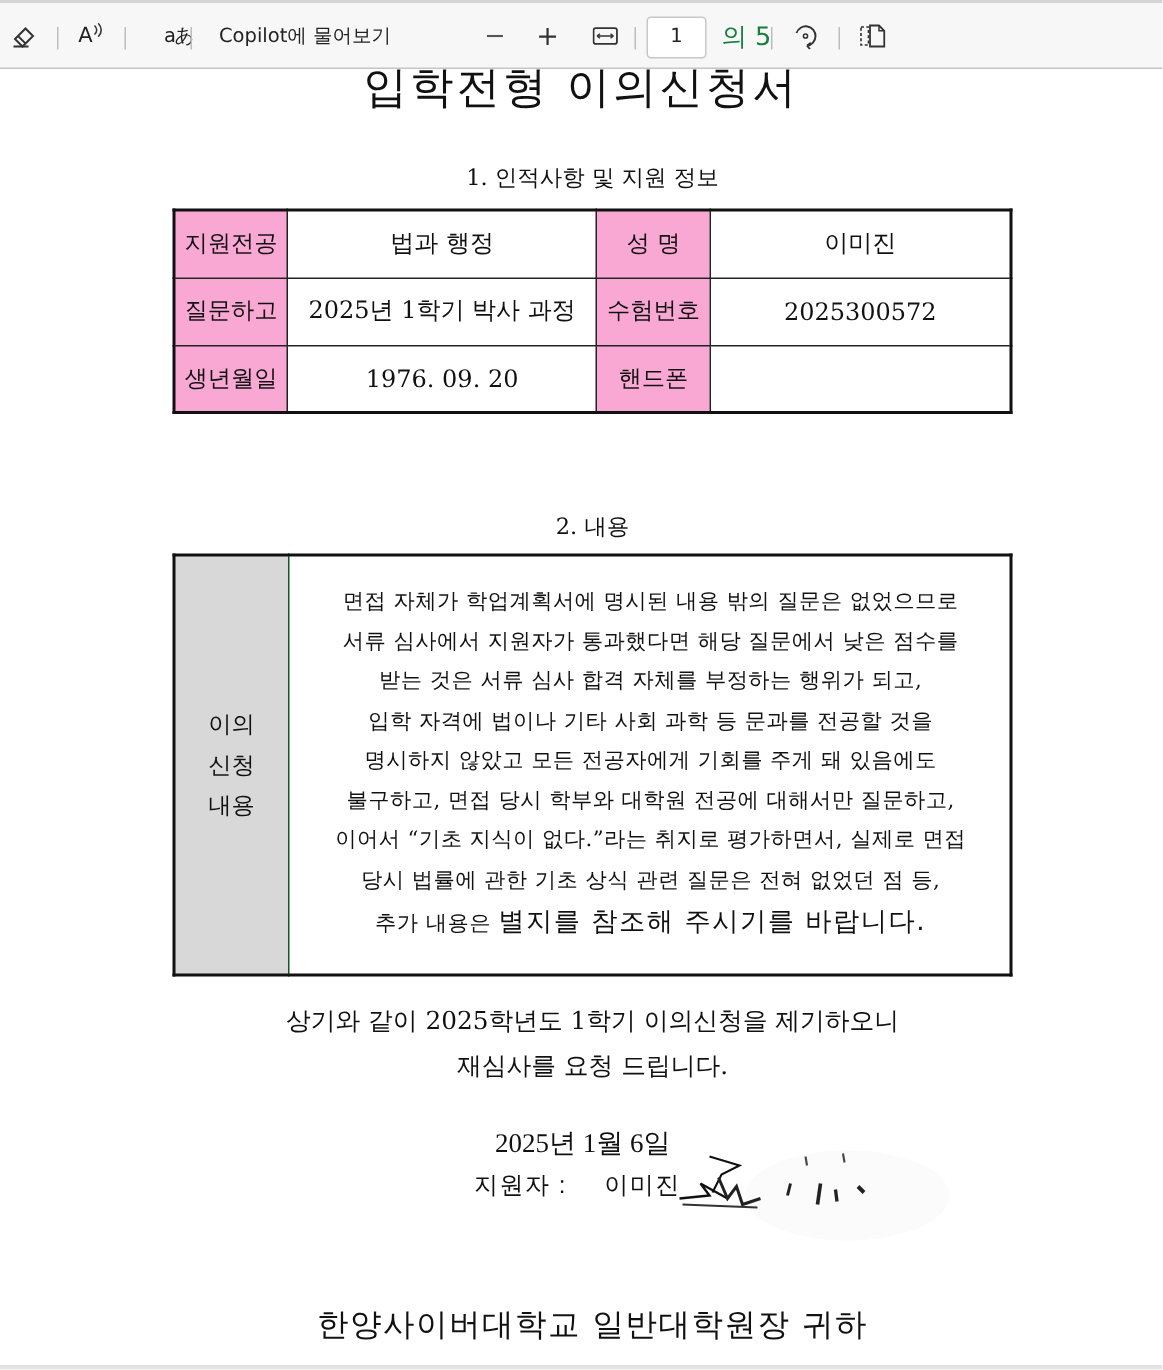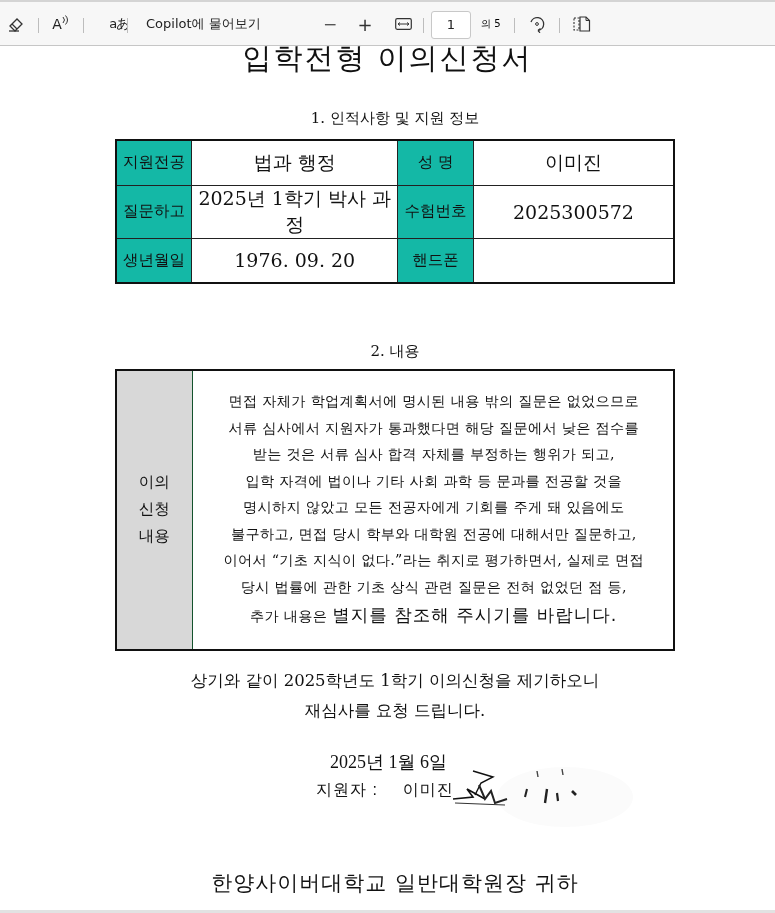--- a/index.html
+++ b/index.html
@@ -15,50 +15,50 @@
     font-family: "DejaVu Sans", sans-serif; font-size: 13px; color: #222;
   }
   .tb-item { position: absolute; top: 8px; height: 28px; display: flex; align-items: center; justify-content: center; cursor: pointer; }
   .tb-sep { position: absolute; top: 16px; width: 1px; height: 15px; background: #bdbdbd; }
   .tb-text { font-size: 13px; color: #222; white-space: nowrap; }
   .page-box {
     position: absolute; left: 431px; top: 9px; width: 40px; height: 28px;
     border: 1px solid #c8c8c8; border-radius: 3px; background: #fff;
     font-size: 13px; text-align: center; line-height: 26px; color: #222;
   }
-  .page-total { position: absolute; left: 481px; top: 8px; height: 28px; display: flex; align-items: center; font-size: 10px; color: #000000; }
+  .page-total { position: absolute; left: 481px; top: 8px; height: 28px; display: flex; align-items: center; font-size: 17px; color: #15803d; }
 
   
   .doc { position: absolute; left: 0; top: 47px; width: 775px; height: 608px; background: #fff; }
   .bottom-line { position: absolute; left: 0; top: 910px; width: 775px; height: 3px; background: #e2e2e2; }
 
   .title {
     position: absolute; left: 0; width: 775px; top: -8px; text-align: center;
     font-family: "DejaVu Sans", sans-serif; font-size: 29px; letter-spacing: 2px; color: #111;
   }
   .section-head { position: absolute; left: 0; width: 790px; text-align: center; font-size: 15px; color: #111; }
 
   table.info {
     position: absolute; left: 115px; top: 92px; width: 560px; border-collapse: collapse;
     border: 2px solid #111;
   }
   table.info td {
     border: 1px solid #222; height: 45px; text-align: center; vertical-align: middle;
-    font-size: 19px; color: #111;
-  }
-  table.info td.lbl { background: #14b8a6; font-family: "DejaVu Sans", sans-serif; font-size: 15.5px; }
+    font-size: 16px; color: #111;
+  }
+  table.info td.lbl { background: #f9a8d4; font-family: "DejaVu Sans", sans-serif; font-size: 15.5px; }
 
   table.content {
     position: absolute; left: 115px; top: 322px; width: 560px; height: 282px;
     border-collapse: collapse; border: 2px solid #111;
   }
   table.content td { border: 1px solid #14532d; vertical-align: middle; }
   table.content td.lbl {
     width: 76px; background: #d8d8d8; text-align: center;
-    font-family: Liberation Mono, monospace; font-size: 15.5px; line-height: 27px;
+    font-family: Liberation Sans, sans-serif; font-size: 15.5px; line-height: 27px;
   }
   table.content td.body { padding: 8px 2px 10px 4px; text-align: center; font-size: 14.2px; line-height: 26.5px; letter-spacing: 0.3px; }
   .emph { font-family: "DejaVu Sans", sans-serif; font-size: 17.5px; letter-spacing: 1px; }
 
   .closing { position: absolute; left: 0; width: 790px; text-align: center; font-size: 16.5px; line-height: 28px; }
   .date { position: absolute; left: 330px; top: 703px; font-size: 18px; font-family: Liberation Serif, serif; }
   .applicant { position: absolute; left: 316px; top: 733px; font-size: 16px; font-family: Liberation Sans, sans-serif; letter-spacing: 1px; }
   .signature { position: absolute; left: 445px; top: 712px; width: 190px; height: 70px; }
   .recipient { position: absolute; left: 0; width: 790px; top: 822px; text-align: center; font-family: "DejaVu Sans", sans-serif; font-size: 21px; letter-spacing: 1px; }
 </style>

